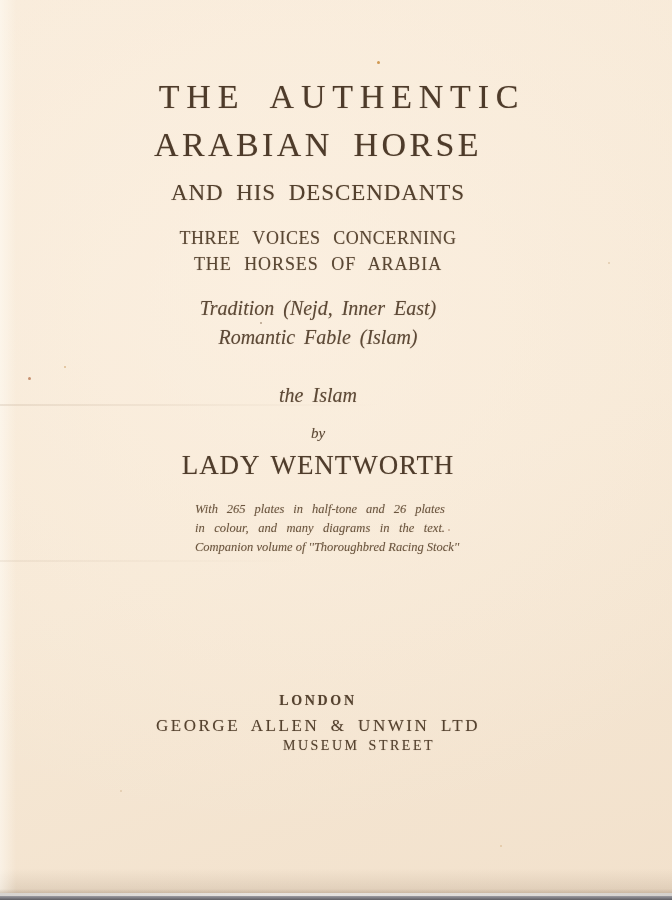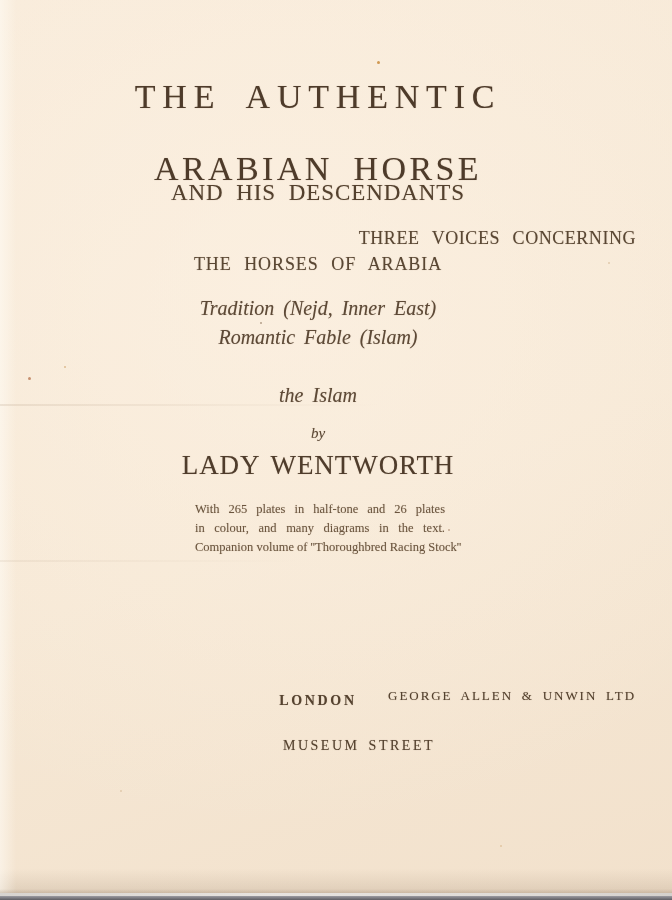--- a/index.html
+++ b/index.html
@@ -14,38 +14,38 @@
       linear-gradient(180deg, rgba(120,100,80,0) 96.5%, rgba(150,128,106,0.22) 99.2%, rgba(150,128,106,0.05) 100%),
       radial-gradient(ellipse 120% 80% at 42% 32%, rgba(253,242,228,0.65), rgba(253,242,228,0) 75%),
       linear-gradient(160deg, #f8ebda 0%, #f6e8d5 55%, #f2e1cc 100%);
   }
   .line {
     position:absolute; left:0; width:636px;
     text-align:center; line-height:1; white-space:nowrap;
     color:#51402d;
     text-shadow:0 0 1px rgba(86,66,45,0.35);
   }
-  .title-1 { top:80px;  font-size:34px; letter-spacing:0.20em; word-spacing:0.32em; color:#4e3b2a; }
-  .title-2 { top:128px; font-size:34px; letter-spacing:0.10em; word-spacing:0.26em; color:#4e3b2a;margin-top:24px; }
+  .title-1 { top:80px;  font-size:34px; letter-spacing:0.20em; word-spacing:0.32em; color:#4e3b2a;padding-left:24px; }
+  .title-2 { top:128px; font-size:34px; letter-spacing:0.10em; word-spacing:0.26em; color:#4e3b2a; }
   .subtitle { top:181px; font-size:23px; letter-spacing:0.04em; word-spacing:0.26em; color:#54412e; }
-  .series-1 { top:229px; font-size:18px; letter-spacing:0.03em; word-spacing:0.42em; color:#5a4733;text-align:right; }
+  .series-1 { top:229px; font-size:18px; letter-spacing:0.03em; word-spacing:0.42em; color:#5a4733; }
   .series-2 { top:255px; font-size:18px; letter-spacing:0.05em; word-spacing:0.40em; color:#5a4733; }
   .voice { font-style:italic; font-size:20px; color:#5d4936; word-spacing:0.20em; }
   .voice-1 { top:298px; } .voice-2 { top:327px; } .voice-3 { top:356px; } .voice-4 { top:385px; }
   .byline { top:426px; font-style:italic; font-size:15px; color:#5d4936; }
   .author { top:452px; font-size:27px; letter-spacing:0.035em; word-spacing:0.14em; color:#4f3c2b; }
   .note {
     position:absolute; left:195px; top:500px; width:250px;
-    font-size:12.5px; line-height:19px;
+    font-style:italic; font-size:12.5px; line-height:19px;
     color:#6b553e; text-shadow:0 0 1px rgba(107,85,62,0.3);
   }
   .note-just { text-align:justify; text-align-last:justify; }
   .note-last { text-align:center; white-space:nowrap; }
   .imprint-city   { top:694px; font-size:14px; letter-spacing:0.19em; color:#55422f;font-weight:bold; }
-  .imprint-pub    { top:689px; font-size:13px; letter-spacing:0.15em; word-spacing:0.28em; color:#55422f;text-align:right; }
+  .imprint-pub    { top:717px; font-size:17px; letter-spacing:0.15em; word-spacing:0.28em; color:#55422f; }
   .imprint-street { top:739px; font-size:14px; letter-spacing:0.18em; word-spacing:0.22em; color:#55422f;margin-left:41px; }
   .crease { position:absolute; height:2px; pointer-events:none; }
   .crease-1 { left:0; top:404px; width:380px;
     background:linear-gradient(90deg, rgba(190,168,145,0.25), rgba(190,168,145,0)); }
   .crease-2 { left:0; top:560px; width:300px;
     background:linear-gradient(90deg, rgba(190,168,145,0.16), rgba(190,168,145,0)); }
   .speck { position:absolute; border-radius:50%; pointer-events:none; }
   .speck-a { left:377px; top:61px;  width:3px; height:3px; background:rgba(201,138,58,0.85); }
   .speck-b { left:28px;  top:377px; width:3px; height:3px; background:rgba(176,106,66,0.7); }
   .speck-c { left:64px;  top:366px; width:2px; height:2px; background:rgba(200,154,94,0.6); }

